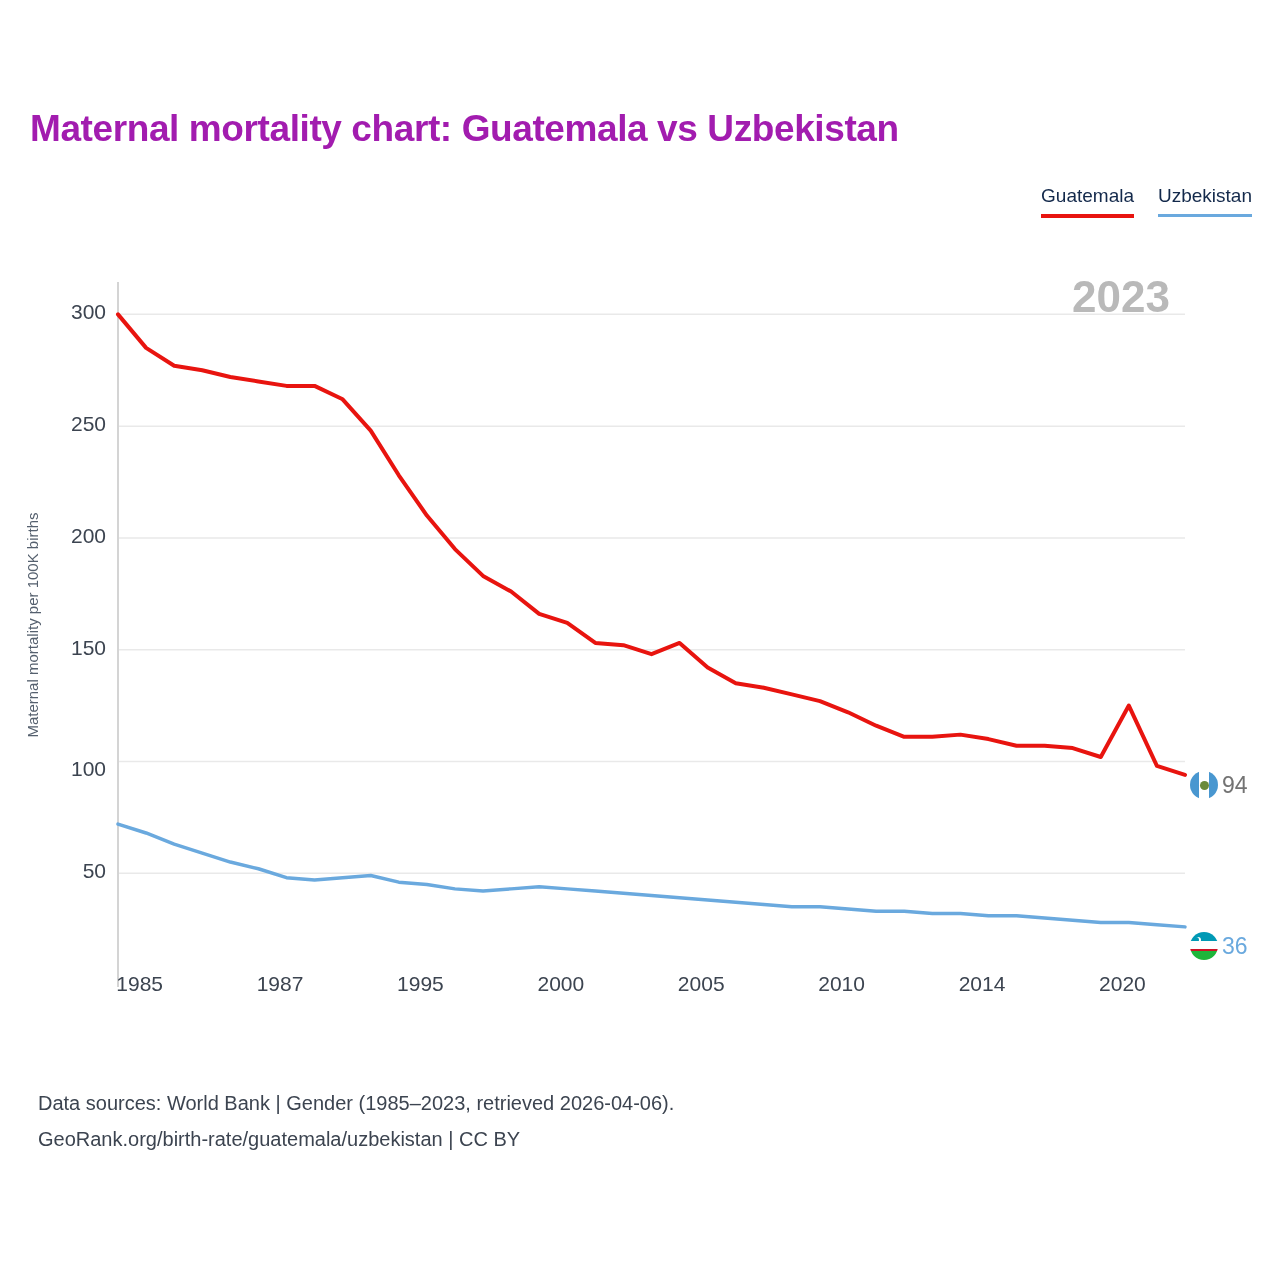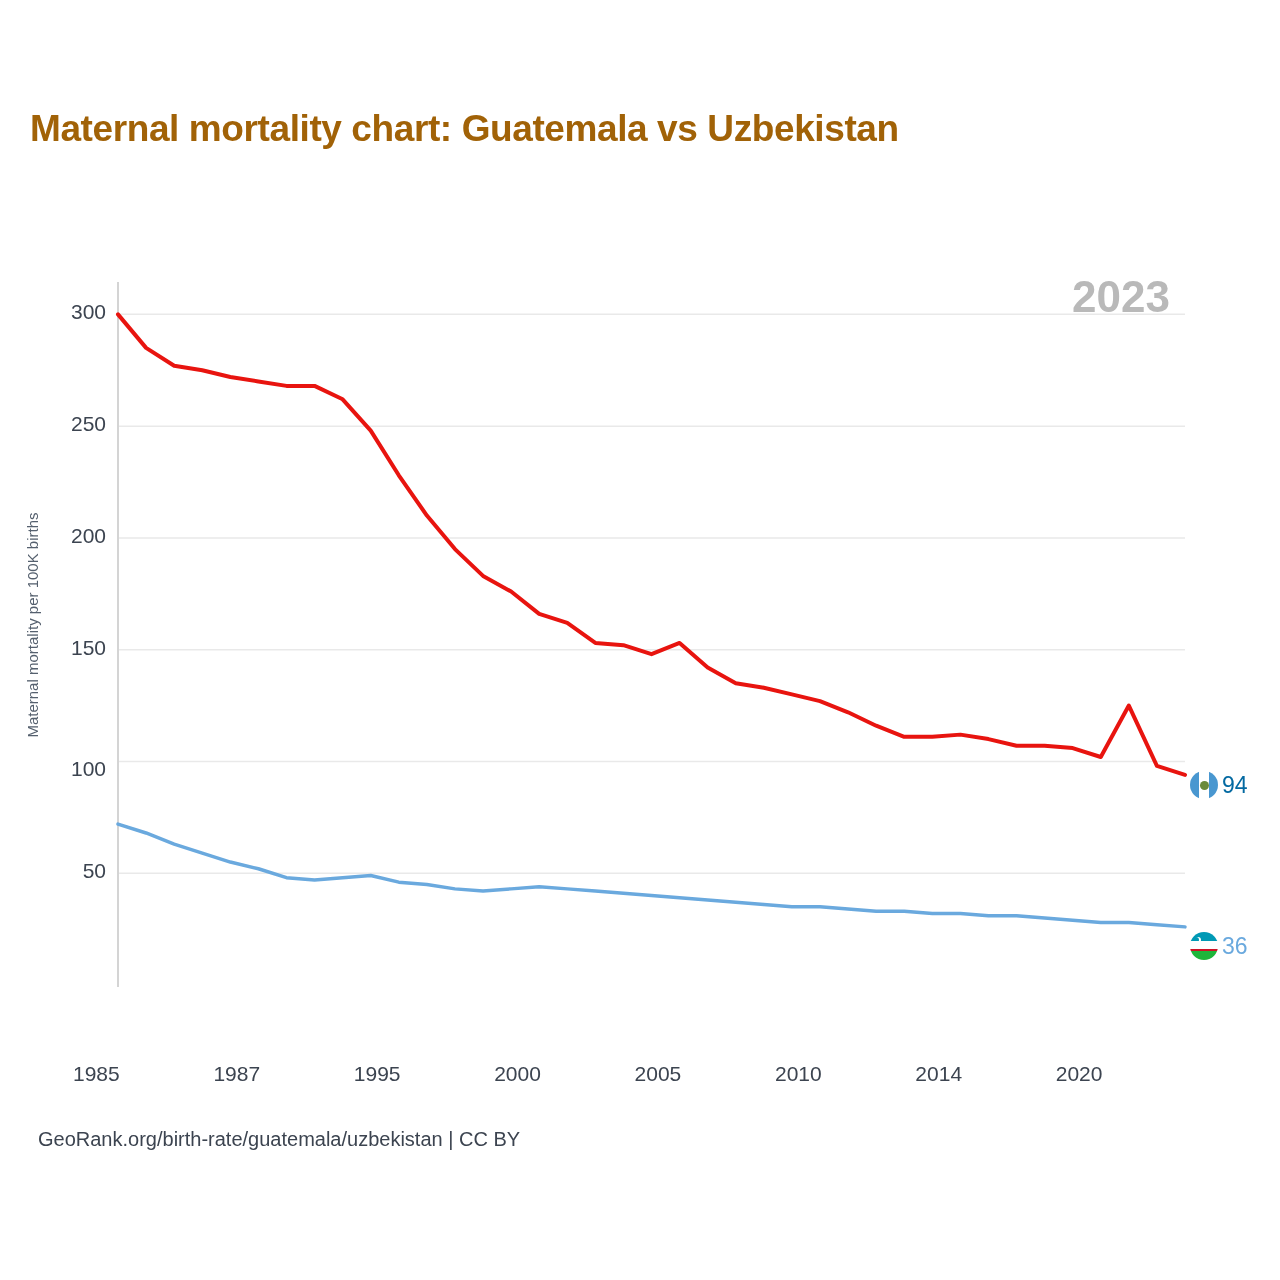--- a/index.html
+++ b/index.html
@@ -19,21 +19,21 @@
     position: relative;
     width: 1280px;
     height: 1280px;
   }
   .title {
     position: absolute;
     left: 30px;
     top: 108px;
     font-size: 37px;
     font-weight: bold;
-    color: #a16207;
+    color: #a21caf;
     letter-spacing: -0.4px;
     white-space: nowrap;
   }
   .legend {
     position: absolute;
     right: 28px;
     top: 186px;
     display: flex;
     gap: 24px;
     align-items: flex-start;
@@ -74,42 +74,42 @@
     position: absolute;
     font-size: 21px;
     color: #3c4450;
     text-align: right;
     width: 70px;
   }
   .xlabel {
     position: absolute;
     font-size: 21px;
     color: #3c4450;
-    text-align: left;
+    text-align: right;
     width: 90px;
-    top: 1062px;
+    top: 972px;
   }
   .year-watermark {
     position: absolute;
     right: 110px;
     top: 272px;
     font-size: 44px;
     font-weight: bold;
     color: #b9b9b9;
     letter-spacing: 0px;
   }
   .endlabel {
     position: absolute;
     font-size: 23px;
     white-space: nowrap;
     display: flex;
     align-items: center;
     gap: 4px;
   }
-  .endlabel.red { color: #0369a1; left: 1190px; top: 771px; }
+  .endlabel.red { color: #737373; left: 1190px; top: 771px; }
   .endlabel.blue { color: #6aa9de; left: 1190px; top: 932px; }
   .flag {
     width: 28px;
     height: 28px;
     border-radius: 50%;
     display: inline-block;
     overflow: hidden;
     position: relative;
     flex: 0 0 auto;
   }
@@ -149,20 +149,24 @@
   .footer.line1 { top: 1092px; }
   .footer.line2 { top: 1128px; }
 </style>
 </head>
 <body>
 
 <div class="page">
 
   <div class="title">Maternal mortality chart: Guatemala vs Uzbekistan</div>
 
+  <div class="legend">
+    <div class="legend-item guatemala">Guatemala</div>
+    <div class="legend-item uzbekistan">Uzbekistan</div>
+  </div>
 
   <div class="year-watermark">2023</div>
 
   <div class="y-axis-title">
       <span>Maternal mortality per 100K births</span>
     </div>
 
   <svg class="chart-area" id="plot" width="1280" height="1280" viewBox="0 0 1280 1280" xmlns="http://www.w3.org/2000/svg">
     <g id="gridlines">
         <line x1="118" x2="1185" y1="873.2258064516129" y2="873.2258064516129" stroke="#e9e9e9" stroke-width="1.5"></line>
@@ -200,15 +204,16 @@
 
   <div class="endlabel red">
     <span class="flag flag-gt"></span>
     <span>94</span>
   </div>
   <div class="endlabel blue">
     <span class="flag flag-uz"></span>
     <span>36</span>
   </div>
 
+  <div class="footer line1">Data sources: World Bank | Gender (1985–2023, retrieved 2026-04-06).</div>
   <div class="footer line2">GeoRank.org/birth-rate/guatemala/uzbekistan | CC BY</div>
 
 </div>
 
 </body></html>

